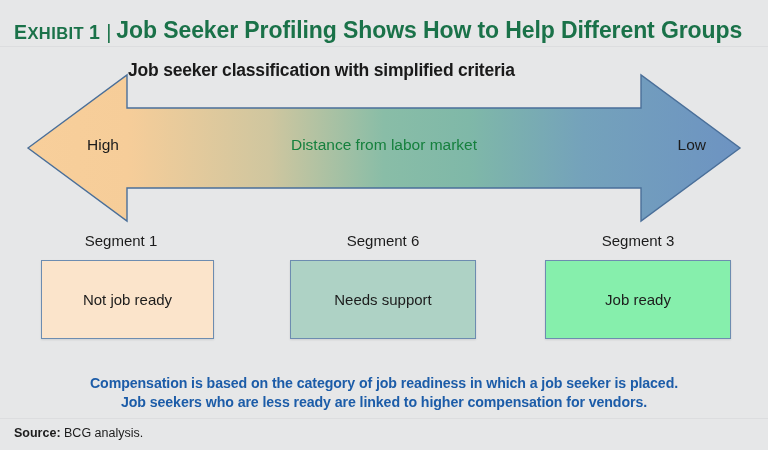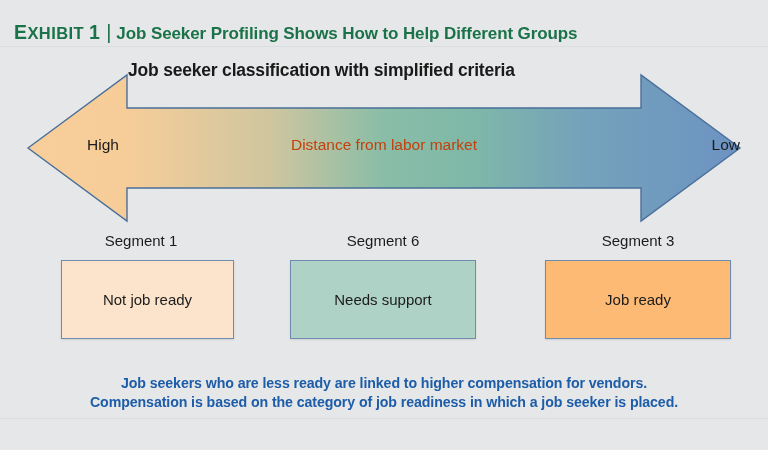--- a/index.html
+++ b/index.html
@@ -28,21 +28,21 @@
     left: 0;
     top: 10px;
     width: 768px;
     height: 34px;
     display: flex;
     align-items: flex-end;
     padding-left: 14px;
     box-sizing: border-box;
   }
   .title-text {
-    font-size: 17px;
+    font-size: 23px;
     font-weight: bold;
     color: #1a7249;
     letter-spacing: -0.1px;
     white-space: nowrap;
   }
   .title-label {
     font-size: 16.5px;
     font-weight: bold;
     color: #1a7249;
     letter-spacing: 0.4px;
@@ -91,45 +91,45 @@
     color: #1a1a1a;
     letter-spacing: -0.2px;
   }
   .arrow-center-label {
     position: absolute;
     left: 108px;
     top: 68px;
     width: 512px;
     text-align: center;
     font-size: 15.5px;
-    color: #c2410c;
+    color: #15803d;
   }
   .arrow-end-label {
     position: absolute;
     top: 68px;
     font-size: 15.5px;
     color: #1c1c1c;
   }
   .arrow-end-label.left { left: 28px; margin-left: 39px; }
-  .arrow-end-label.right { right: 8px; }
+  .arrow-end-label.right { right: 42px; }
 
   
   .segments {
     position: absolute;
     left: 0;
     top: 232px;
     width: 768px;
     height: 125px;
   }
   .segment {
     position: absolute;
     top: 0;
     width: 186px;
   }
-  .segment.s1 { left: 48px; }
+  .segment.s1 { left: 28px; }
   .segment.s2 { left: 290px; }
   .segment.s3 { left: 545px; }
 
   .segment-title {
     text-align: center;
     font-size: 15px;
     color: #1c1c1c;
     margin-bottom: 11px;
   }
   .segment-box {
@@ -138,21 +138,21 @@
     box-sizing: border-box;
     display: flex;
     align-items: center;
     justify-content: center;
     font-size: 15px;
     color: #1c1c1c;
     box-shadow: 0 1px 2px rgba(0,0,0,0.10);
   }
   .segment-box.b1 { background: #fbe4cb; margin-left: 13px; }
   .segment-box.b2 { background: #aed2c5; }
-  .segment-box.b3 { background: #fdba74; }
+  .segment-box.b3 { background: #86efac; }
 
   
   .caption {
     position: absolute;
     left: 0;
     top: 374px;
     width: 768px;
     text-align: center;
     color: #1c5ca8;
     font-weight: bold;
@@ -225,19 +225,23 @@
     </div>
 
     <div class="segment s3">
       <div class="segment-title">Segment 3</div>
       <div class="segment-box b3">Job ready</div>
     </div>
 
   </div>
 
   <div class="caption">
+    <span class="caption-line">Compensation is based on the category of job readiness in which a job seeker is placed.</span>
     <span class="caption-line">Job seekers who are less ready are linked to higher compensation for vendors.</span>
-    <span class="caption-line">Compensation is based on the category of job readiness in which a job seeker is placed.</span>
   </div>
 
   <div class="source-rule"></div>
+  <div class="source">
+    <b>Source:</b>
+    <span>BCG analysis.</span>
+  </div>
 
 </div>
 
 </body></html>

